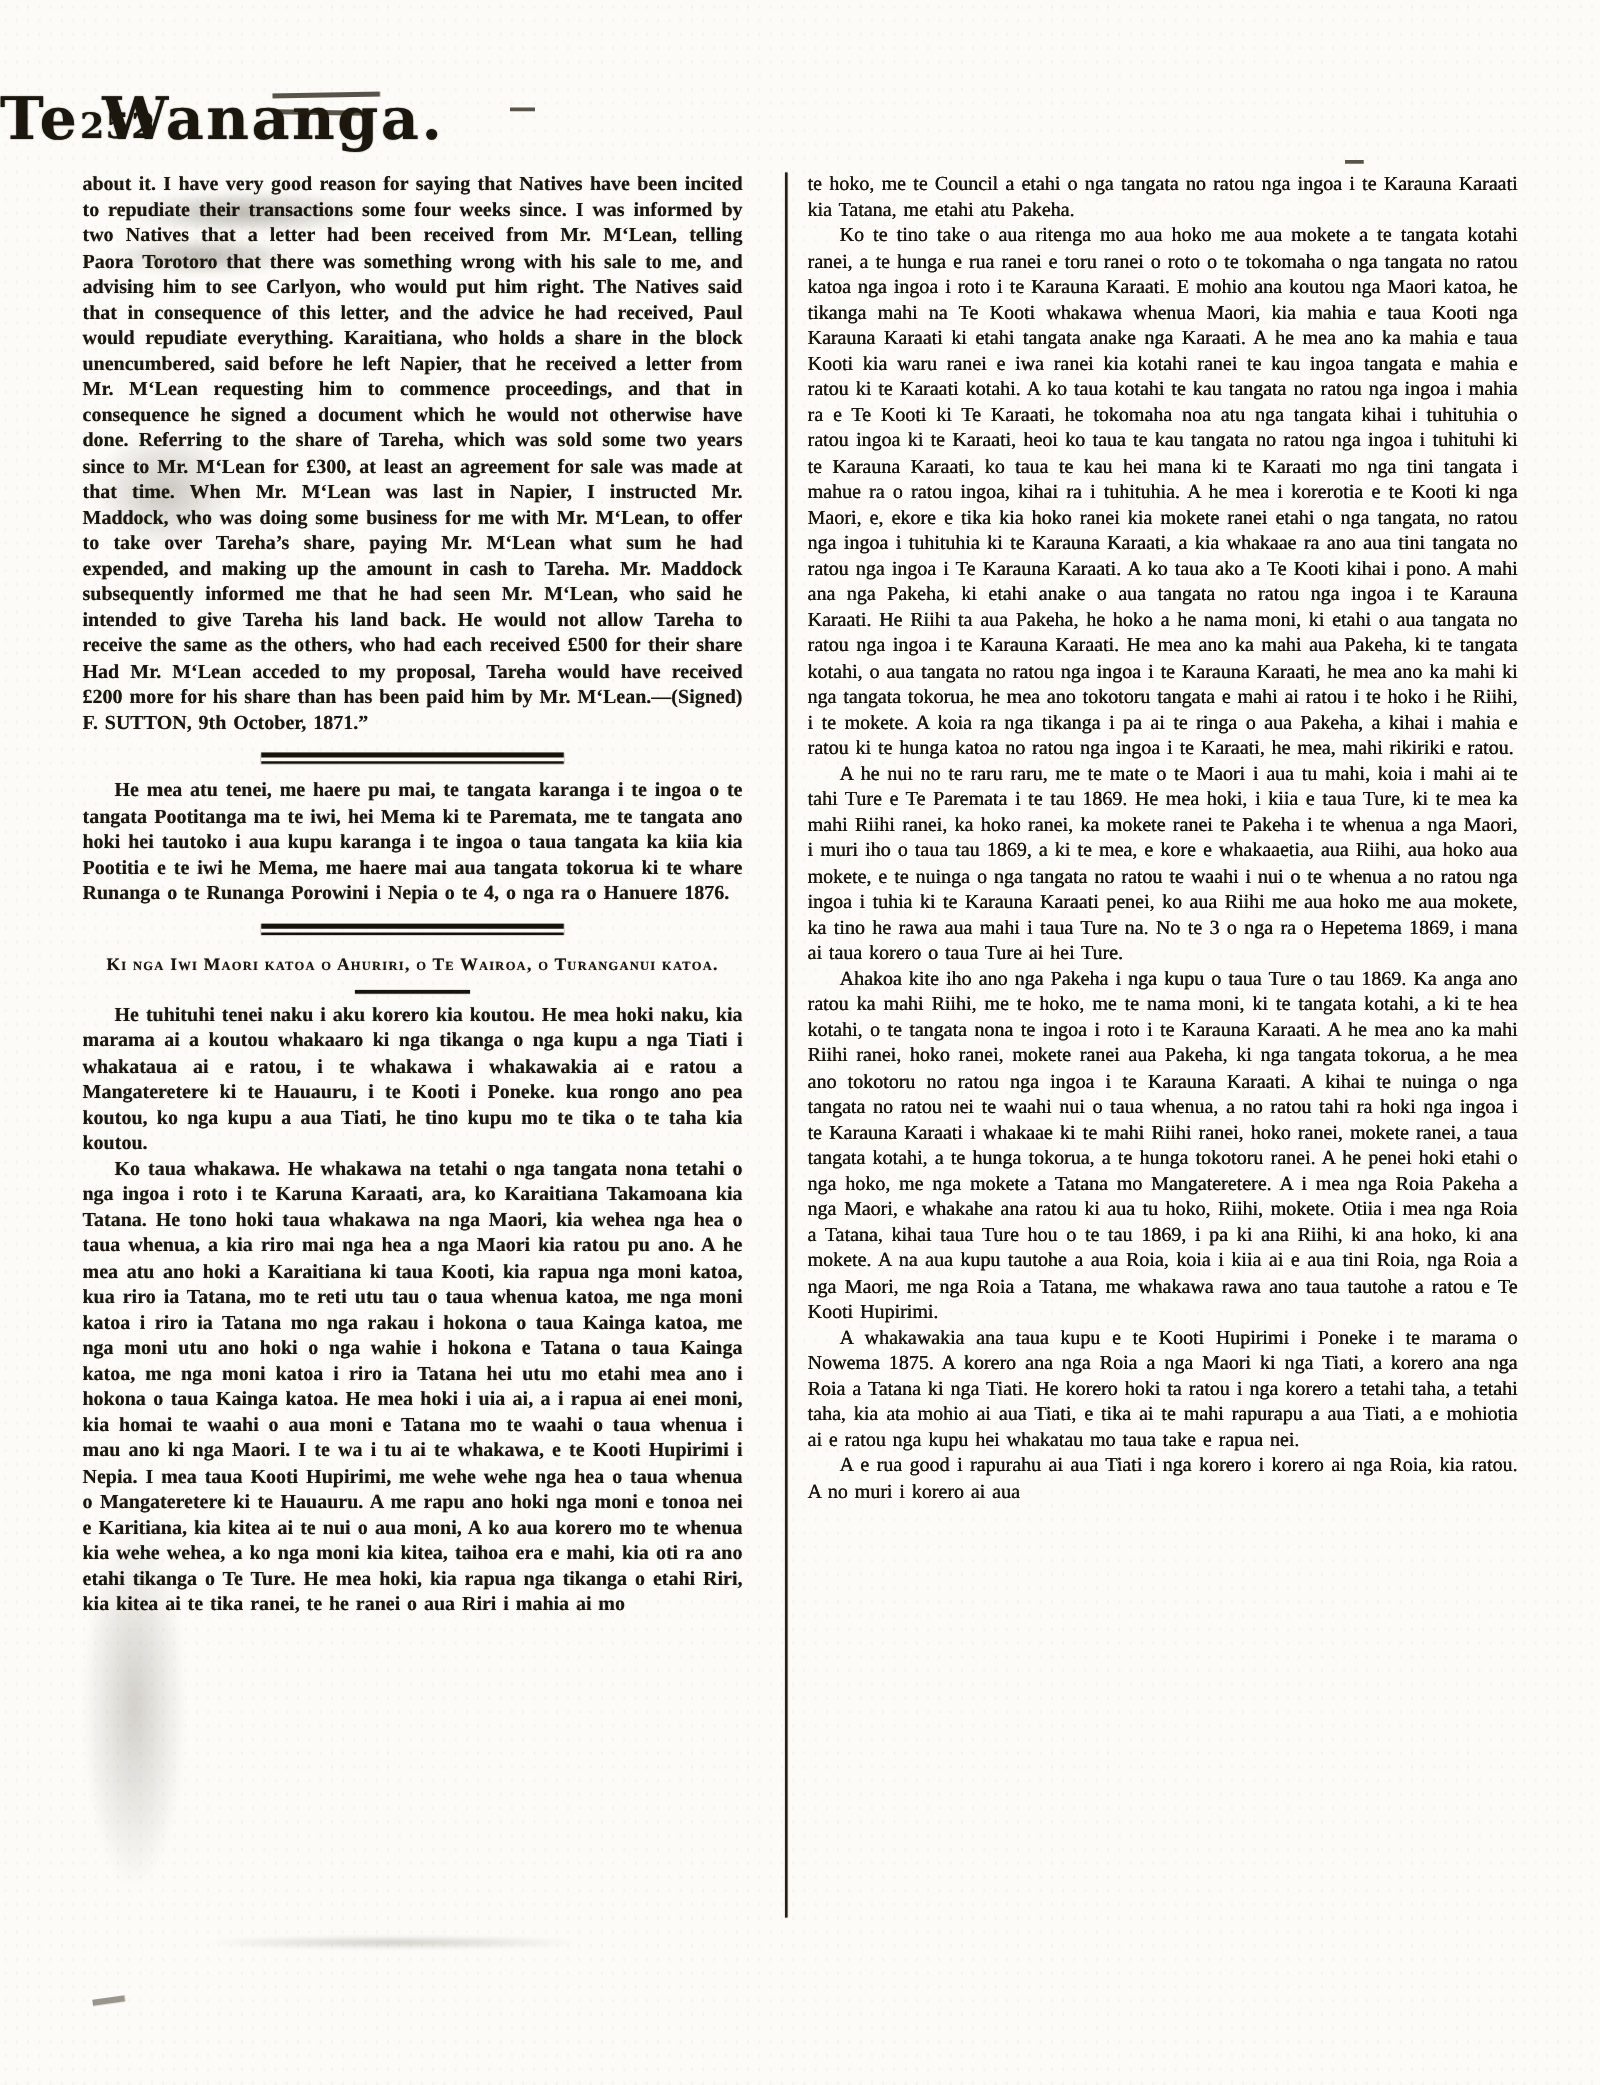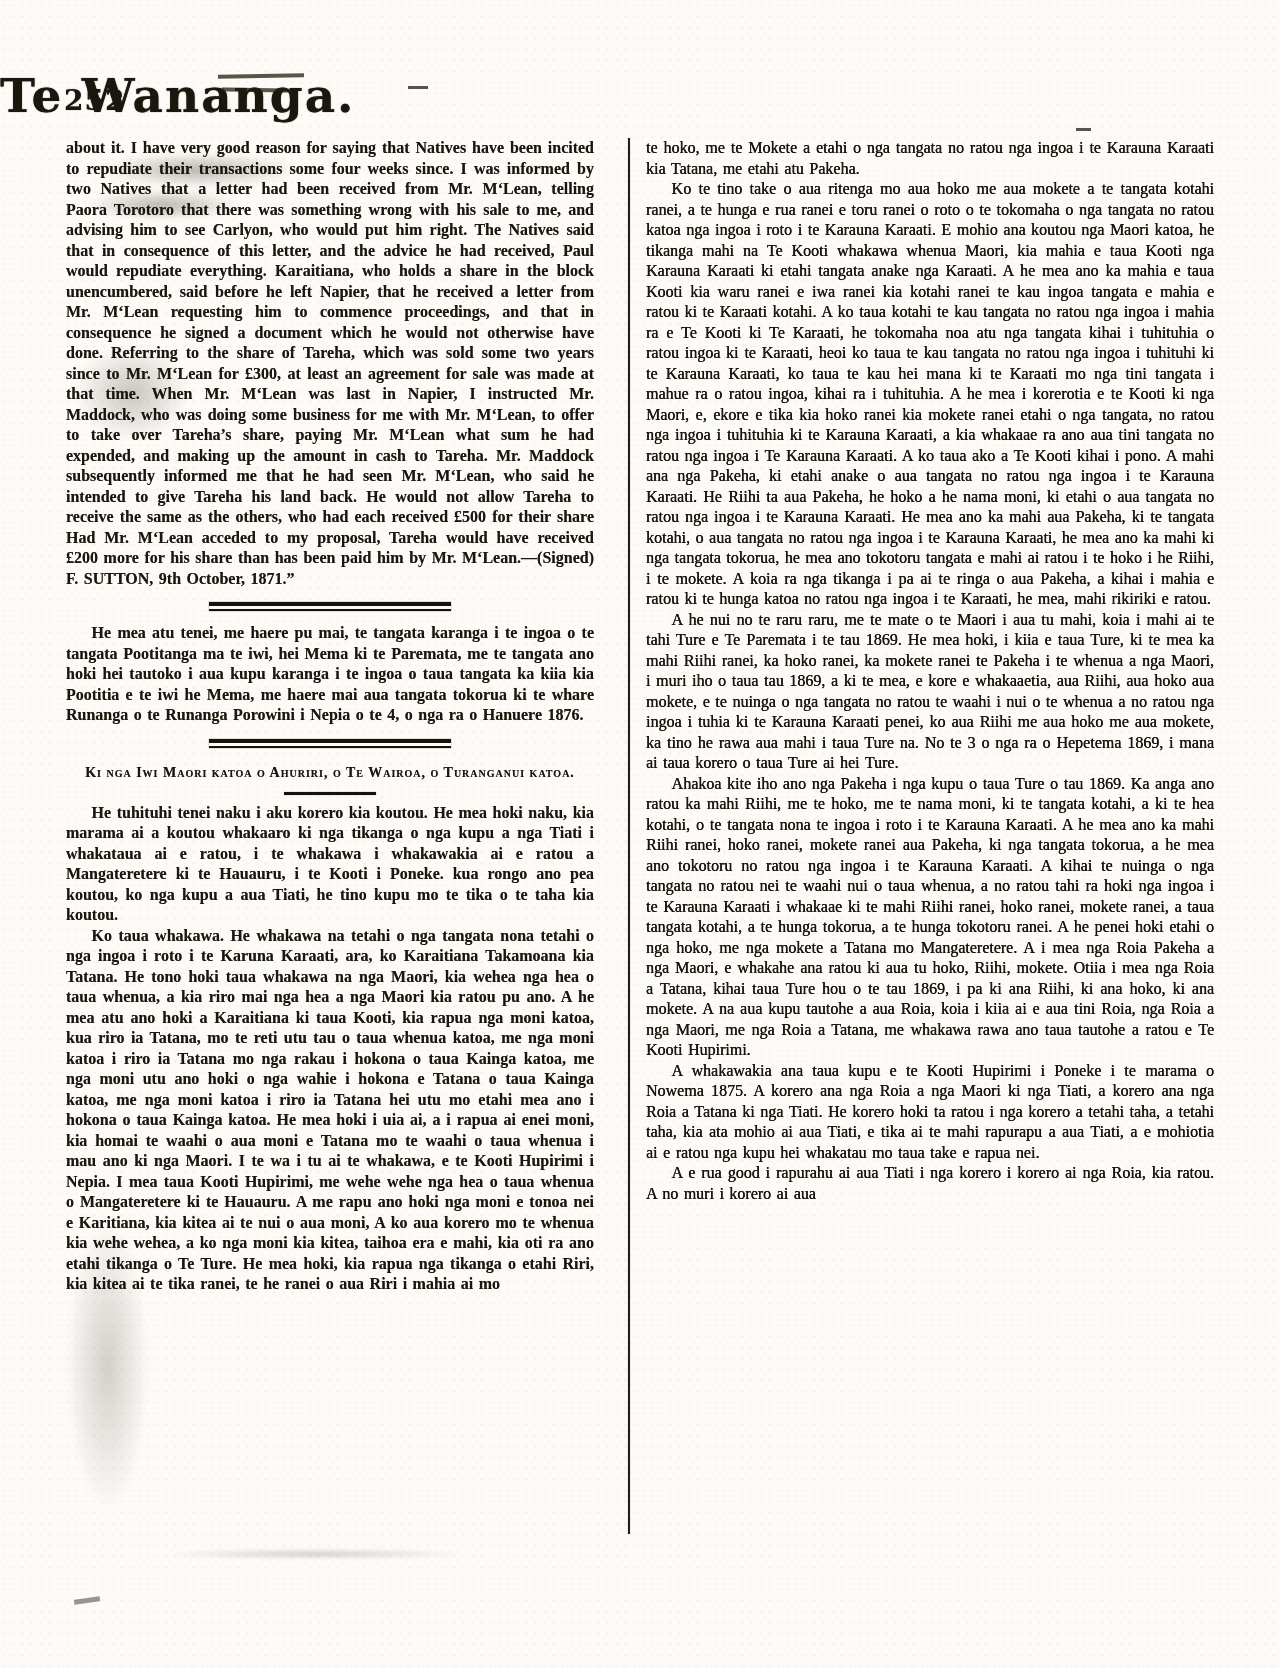--- a/index.html
+++ b/index.html
@@ -91,21 +91,21 @@
       <div class="fat-rule"></div>
       <h2 class="section-heading">Ki nga Iwi Maori katoa o Ahuriri, o Te Wairoa, o Turanganui katoa.</h2>
       <div class="short-rule"></div>
       <p class="para">He tuhituhi tenei naku i aku korero kia koutou. He mea hoki naku, kia marama ai a koutou whakaaro ki nga tikanga o nga kupu a nga Tiati i whakataua ai e ratou, i te whakawa i whakawakia ai e ratou a Mangateretere ki te Hauauru, i te Kooti i Poneke. kua rongo ano pea koutou, ko nga kupu a aua Tiati, he tino kupu mo te tika o te taha kia koutou.</p>
       <p class="para">Ko taua whakawa.  He whakawa na tetahi o nga tangata nona tetahi o nga ingoa i roto i te Karuna Karaati, ara, ko Karaitiana Takamoana kia Tatana. He tono hoki taua whakawa na nga Maori, kia wehea nga hea o taua whenua, a kia riro mai nga hea a nga Maori kia ratou pu ano.  A he mea atu ano hoki a Karaitiana ki taua Kooti, kia rapua nga moni katoa, kua riro ia Tatana, mo te reti utu tau o taua whenua katoa, me nga moni katoa i riro ia Tatana mo nga rakau i hokona o taua Kainga katoa, me nga moni utu ano hoki o nga wahie i hokona e Tatana o taua Kainga katoa, me nga moni katoa i riro ia Tatana hei utu mo etahi mea ano i hokona o taua Kainga katoa.  He mea hoki i uia ai, a i rapua ai enei moni, kia homai te waahi o aua moni e Tatana mo te waahi o taua whenua i mau ano ki nga Maori.  I te wa i tu ai te whakawa, e te Kooti Hupirimi i Nepia.  I mea taua Kooti Hupirimi, me wehe wehe nga hea o taua whenua o Mangateretere ki te Hauauru. A me rapu ano hoki nga moni e tonoa nei e Karitiana, kia kitea ai te nui o aua moni,  A ko aua korero mo te whenua kia wehe wehea, a ko nga moni kia kitea, taihoa era e mahi, kia oti ra ano etahi tikanga o Te Ture. He mea hoki, kia rapua nga tikanga o etahi Riri, kia kitea ai te tika ranei, te he ranei o aua Riri i mahia ai mo</p>
     </div>
 
     <div class="rule-vertical"></div>
 
     <div class="col col-right">
-      <p class="para continuation">te hoko, me te Mokete a etahi o nga tangata no ratou nga ingoa i te Karauna Karaati kia Tatana, me etahi atu Pakeha.</p>
+      <p class="para continuation">te hoko, me te Council a etahi o nga tangata no ratou nga ingoa i te Karauna Karaati kia Tatana, me etahi atu Pakeha.</p>
       <p class="para">Ko te tino take o aua ritenga mo aua hoko me aua mokete a te tangata kotahi ranei, a te hunga e rua ranei e toru ranei o roto o te tokomaha o nga tangata no ratou katoa nga ingoa i roto i te Karauna Karaati.  E mohio ana koutou nga Maori katoa, he tikanga mahi na Te Kooti whakawa whenua Maori, kia mahia e taua Kooti nga Karauna Karaati ki etahi tangata anake nga Karaati.  A he mea ano ka mahia e taua Kooti kia waru ranei e iwa ranei kia kotahi ranei te kau ingoa tangata e mahia e ratou ki te Karaati kotahi.  A ko taua kotahi te kau tangata no ratou nga ingoa i mahia ra e Te Kooti ki Te Karaati, he tokomaha noa atu nga tangata kihai i tuhituhia o ratou ingoa ki te Karaati, heoi ko taua te kau tangata no ratou nga ingoa i tuhituhi ki te Karauna Karaati, ko taua te kau hei mana ki te Karaati mo nga tini tangata i mahue ra o ratou ingoa, kihai ra i tuhituhia.  A he mea i korerotia e te Kooti ki nga Maori, e, ekore e tika kia hoko ranei kia mokete ranei etahi o nga tangata, no ratou nga ingoa i tuhituhia ki te Karauna Karaati, a kia whakaae ra ano aua tini tangata no ratou nga ingoa i Te Karauna Karaati. A ko taua ako a Te Kooti kihai i pono.  A mahi ana nga Pakeha, ki etahi anake o aua tangata no ratou nga ingoa i te Karauna Karaati.  He Riihi ta aua Pakeha, he hoko a he nama moni, ki etahi o aua tangata no ratou nga ingoa i te Karauna Karaati.  He mea ano ka mahi aua Pakeha, ki te tangata kotahi, o aua tangata no ratou nga ingoa i te Karauna Karaati, he mea ano ka mahi ki nga tangata tokorua, he mea ano tokotoru tangata e mahi ai ratou i te hoko i he Riihi, i te mokete.  A koia ra nga tikanga i pa ai te ringa o aua Pakeha, a kihai i mahia e ratou ki te hunga katoa no ratou nga ingoa i te Karaati, he mea, mahi rikiriki e ratou.</p>
       <p class="para">A he nui no te raru raru, me te mate o te Maori i aua tu mahi, koia i mahi ai te tahi Ture e Te Paremata i te tau 1869.  He mea hoki, i kiia e taua Ture, ki te mea ka mahi Riihi ranei, ka hoko ranei, ka mokete ranei te Pakeha i te whenua a nga Maori, i muri iho o taua tau 1869, a ki te mea, e kore e whakaaetia, aua Riihi, aua hoko aua mokete, e te nuinga o nga tangata no ratou te waahi i nui o te whenua a no ratou nga ingoa i tuhia ki te Karauna Karaati penei, ko aua Riihi me aua hoko me aua mokete, ka tino he rawa aua mahi i taua Ture na.  No te 3 o nga ra o Hepetema 1869, i mana ai taua korero o taua Ture ai hei Ture.</p>
       <p class="para">Ahakoa kite iho ano nga Pakeha i nga kupu o taua Ture o tau 1869.  Ka anga ano ratou ka mahi Riihi, me te hoko, me te nama moni, ki te tangata kotahi, a ki te hea kotahi, o te tangata nona te ingoa i roto i te Karauna Karaati.  A he mea ano ka mahi Riihi ranei, hoko ranei, mokete ranei aua Pakeha, ki nga tangata tokorua, a he mea ano tokotoru no ratou nga ingoa i te Karauna Karaati.  A kihai te nuinga o nga tangata no ratou nei te waahi nui o taua whenua, a no ratou tahi ra hoki nga ingoa i te Karauna Karaati i whakaae ki te mahi Riihi ranei, hoko ranei, mokete ranei, a taua tangata kotahi, a te hunga tokorua, a te hunga tokotoru ranei.  A he penei hoki etahi o nga hoko, me nga mokete a Tatana mo Mangateretere.  A i mea nga Roia Pakeha a nga Maori, e whakahe ana ratou ki aua tu hoko, Riihi, mokete.  Otiia i mea nga Roia a Tatana, kihai taua Ture hou o te tau 1869, i pa ki ana Riihi, ki ana hoko, ki ana mokete.  A na aua kupu tautohe a aua Roia, koia i kiia ai e aua tini Roia, nga Roia a nga Maori, me nga Roia a Tatana, me whakawa rawa ano taua tautohe a ratou e Te Kooti Hupirimi.</p>
       <p class="para">A whakawakia ana taua kupu e te Kooti Hupirimi i Poneke i te marama o Nowema 1875.  A korero ana nga Roia a nga Maori ki nga Tiati, a korero ana nga Roia a Tatana ki nga Tiati.  He korero hoki ta ratou i nga korero a tetahi taha, a tetahi taha, kia ata mohio ai aua Tiati, e tika ai te mahi rapurapu a aua Tiati, a e mohiotia ai e ratou nga kupu hei whakatau mo taua take e rapua nei.</p>
       <p class="para">A e rua good i rapurahu ai aua Tiati i nga korero i korero ai nga Roia, kia ratou.  A no muri i korero ai aua</p>
     </div>
 
   </div>
 
   <div class="smudge smudge-a"></div>

